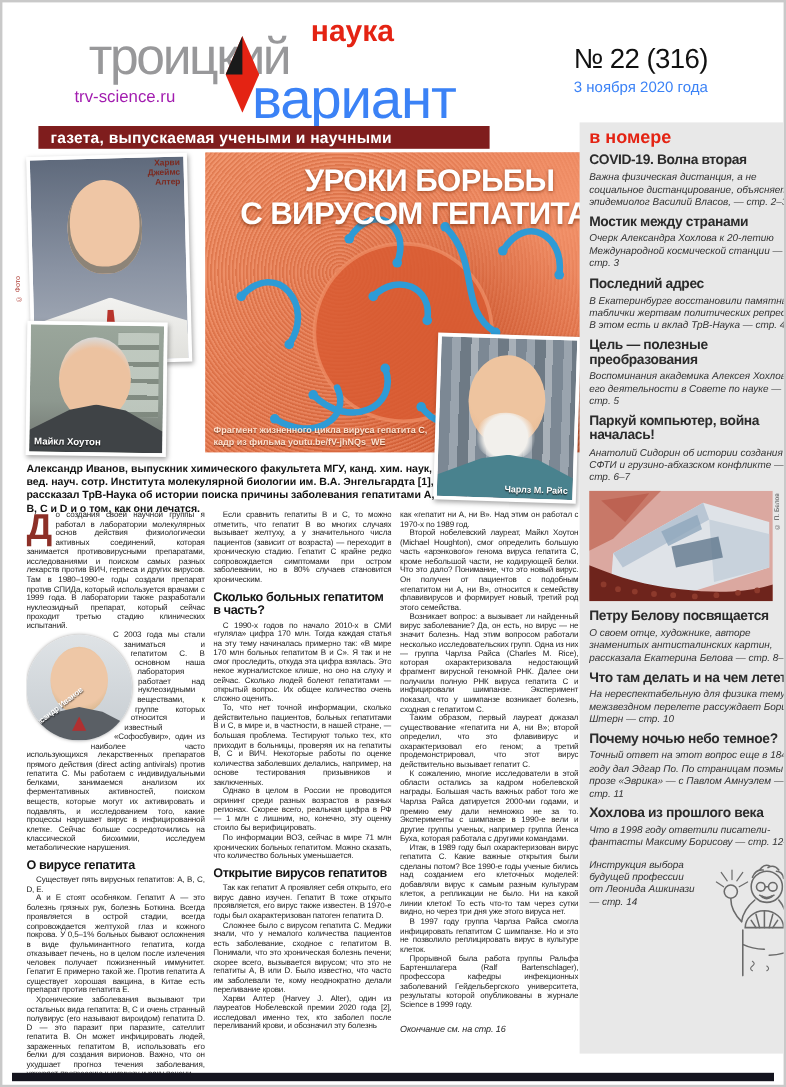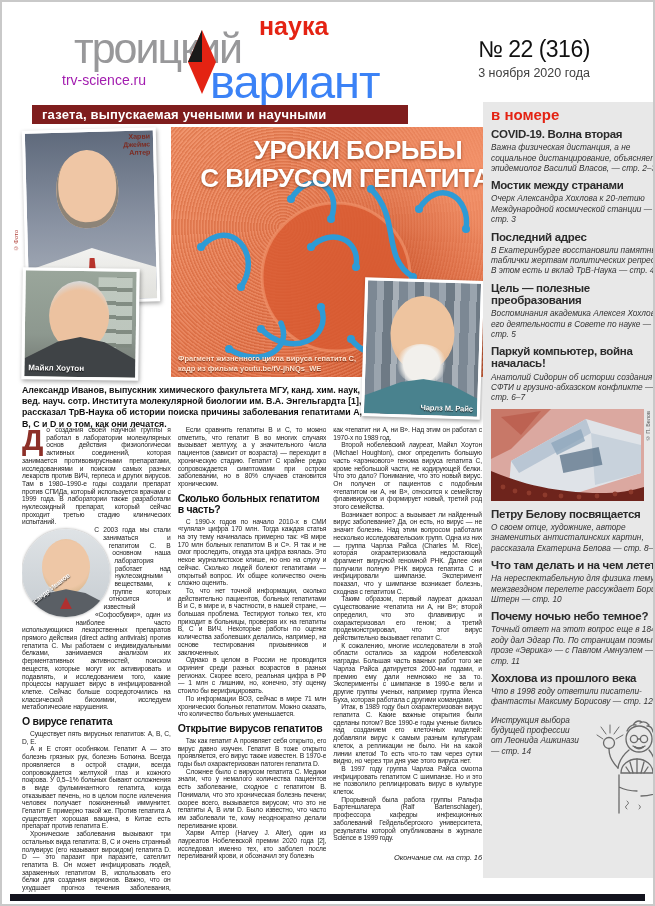--- a/index.html
+++ b/index.html
@@ -7,21 +7,21 @@
   .page { position: absolute; inset: 0; width: 655px; height: 906px; background: #fff; border: 2px solid #c9c9c9; overflow: hidden; }
 
   
   .logo-troitsky { position: absolute; left: 72px; top: 22px; font-size: 43px; color: #98989a; letter-spacing: -2px; }
   .logo-variant  { position: absolute; left: 208px; top: 52px; font-size: 47px; color: #3b82f6; letter-spacing: -1px; }
   .logo-nauka    { position: absolute; left: 257px; top: 10px; font-size: 25px; font-weight: bold; color: #e42313; }
   .logo-site     { position: absolute; left: 60px; top: 70px; font-size: 14px; color: #a21caf; }
   .logo-diamond  { position: absolute; left: 186px; top: 28px; }
   .issue-block   { position: absolute; left: 462px; top: 34px; width: 140px; text-align: center; }
   .issue-no      { font-size: 23px; color: #111; letter-spacing: -0.5px; }
-  .issue-date    { font-size: 12.5px; color: #404040; margin-top: 3px; }
+  .issue-date    { font-size: 12.5px; color: #3b82f6; margin-top: 3px; }
 
   .tagline { position: absolute; left: 30px; top: 103px; width: 376px; height: 19px; background: #7f1d1d;
              color: #fff; font-size: 13px; font-weight: bold; line-height: 19px; padding-left: 10px; letter-spacing: 0.2px; }
 
   
   .sidebar { position: absolute; left: 481px; top: 100px; width: 196px; height: 776px; background: #e8e8e8;
              padding: 4px 8px 4px 8px; overflow: hidden; }
   .sidebar-title { color: #e42313; font-size: 15px; font-weight: bold; margin-bottom: 5px; }
   .toc-item-title { font-size: 11.5px; font-weight: bold; color: #2b2b2b; line-height: 1.06; letter-spacing: -0.3px; }
   .toc-item-desc { font-size: 8.3px; font-style: italic; color: #333; line-height: 1.25; margin: 2px 0 6px 0; }
@@ -105,21 +105,21 @@
             margin: 3px 5px 2px 0; position: relative; overflow: hidden;
             background: linear-gradient(180deg,#dfe3e6,#c6ccd1); box-shadow: 0 0 3px rgba(0,0,0,.4); }
   .ivanov-head { position:absolute; left:20px; top:10px; width:48px; height:56px; border-radius:50%;
             background: radial-gradient(circle at 50% 45%, #eec7a6 0 60%, #d9b890 78%, #cbb187 100%); }
   .ivanov-body { position:absolute; left:0; bottom:0; width:100%; height:28px; background:#5a5f65;
             clip-path: polygon(0 100%,0 60%,30% 14%,50% 0,72% 14%,100% 60%,100% 100%); }
   .ivanov-collar { position:absolute; left:38px; bottom:8px; width:12px; height:12px; background:#b03030;
             clip-path: polygon(0 100%,50% 0,100% 100%); }
   .ivanov-name { position: absolute; left: -6px; bottom: 20px; font-size: 6.5px; font-weight: bold; color: #fff;
             transform: rotate(-38deg); text-shadow: 0 1px 1px rgba(0,0,0,.7); }
-  .continued { position: absolute; left: 0; right: 0; bottom: 38px; text-align: right; font-style: italic;
+  .continued { position: absolute; left: 0; right: 0; bottom: 38px; text-align: left; font-style: italic;
                font-size: 7.5px; }
 
   .footer-bar { position: absolute; left: 8px; right: 8px; bottom: 3px; height: 7px; background: #14141e; }
 </style>
 </head>
 <body>
 
 <div class="page">
 
   <div class="logo-troitsky">троицкий</div>

